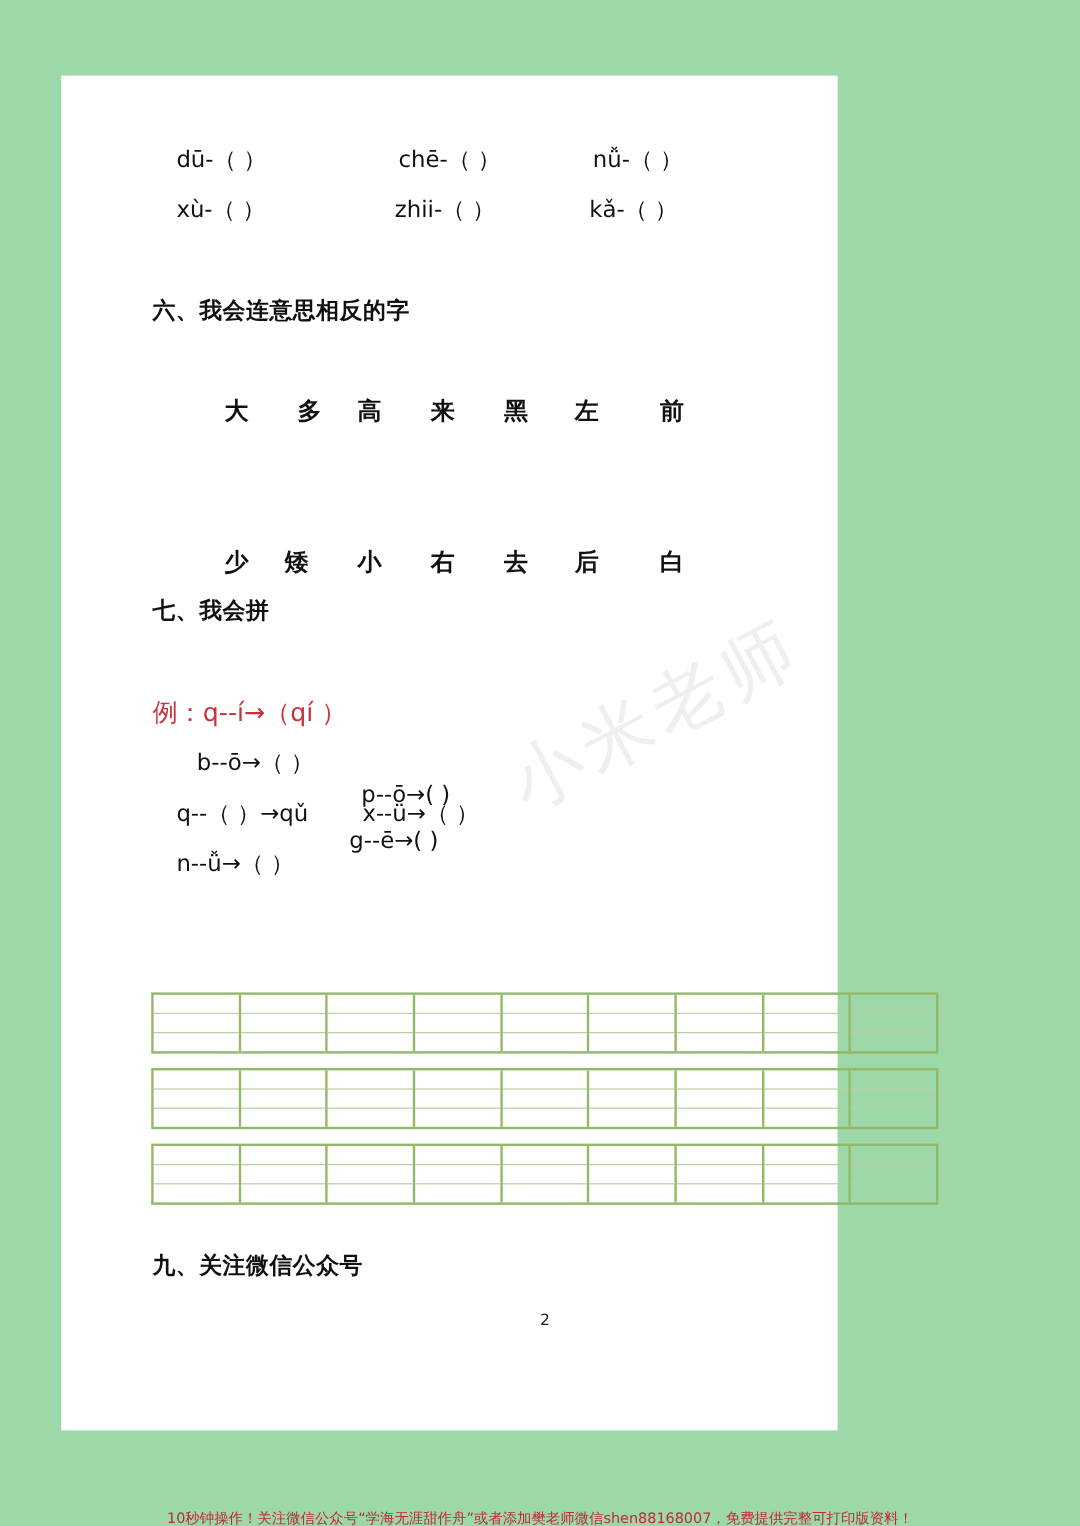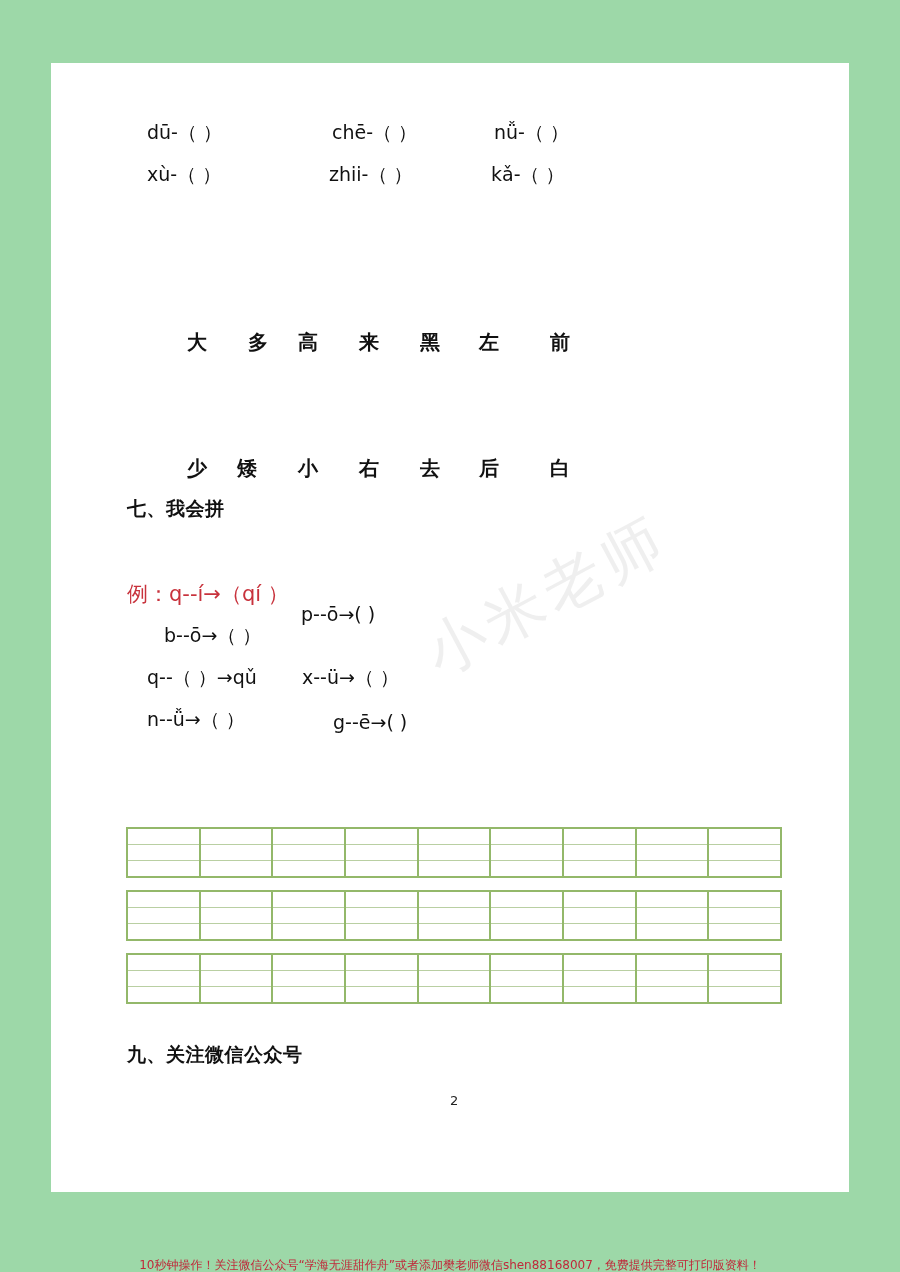--- a/index.html
+++ b/index.html
@@ -7,21 +7,21 @@
       width: 900px; height: 1272px;
       background: #9dd8a8;
       position: relative;
       overflow: hidden;
       font-family: "DejaVu Sans", "Liberation Sans", sans-serif;
       color: #111;
     }
     .page {
       position: absolute;
       left: 51px; top: 63px;
-      width: 798px; height: 1129px;
+      width: 647px; height: 1129px;
       background: #ffffff;
     }
     .abs { position: absolute; white-space: nowrap; }
     .pinyin { font-size: 19px; color: #111; font-family: "DejaVu Sans", "Liberation Sans", sans-serif; }
     .heading { font-size: 19px; font-weight: bold; color: #111; letter-spacing: 0.5px; }
     .hanzi { font-size: 20px; font-weight: bold; color: #111; }
     .example { font-size: 21px; color: #c8323c; }
     .grid-row {
       position: absolute;
       left: 75px;
@@ -72,20 +72,21 @@
 
 <div class="page">
 
   <span class="abs pinyin" style="left:96px; top:57px;">dū-（    ）</span>
   <span class="abs pinyin" style="left:281px; top:57px;">chē-（    ）</span>
   <span class="abs pinyin" style="left:443px; top:57px;">nǚ-（    ）</span>
   <span class="abs pinyin" style="left:96px; top:99px;">xù-（    ）</span>
   <span class="abs pinyin" style="left:278px; top:99px;">zhii-（    ）</span>
   <span class="abs pinyin" style="left:440px; top:99px;">kǎ-（    ）</span>
 
+  <span class="abs heading" style="left:76px; top:183px;">六、我会连意思相反的字</span>
   <div>
     <span class="abs hanzi" style="left:136px; top:266px;">大</span>
     <span class="abs hanzi" style="left:197px; top:266px;">多</span>
     <span class="abs hanzi" style="left:247px; top:266px;">高</span>
     <span class="abs hanzi" style="left:308px; top:266px;">来</span>
     <span class="abs hanzi" style="left:369px; top:266px;">黑</span>
     <span class="abs hanzi" style="left:428px; top:266px;">左</span>
     <span class="abs hanzi" style="left:499px; top:266px;">前</span>
   </div>
   <div>
@@ -94,25 +95,25 @@
     <span class="abs hanzi" style="left:247px; top:392px;">小</span>
     <span class="abs hanzi" style="left:308px; top:392px;">右</span>
     <span class="abs hanzi" style="left:369px; top:392px;">去</span>
     <span class="abs hanzi" style="left:428px; top:392px;">后</span>
     <span class="abs hanzi" style="left:499px; top:392px;">白</span>
   </div>
 
   <span class="abs heading" style="left:76px; top:433px;">七、我会拼</span>
   <span class="abs example" style="left:76px; top:517px;">例：q--í→（qí ）</span>
   <span class="abs pinyin" style="left:113px; top:560px;text-align:right;">b--ō→（     ）</span>
-  <span class="abs pinyin" style="left:250px; top:540px;">p--ō→(     )</span>
+  <span class="abs pinyin" style="left:250px; top:588px;">p--ō→(     )</span>
   <span class="abs pinyin" style="left:96px; top:602px;">q--（    ）→qǔ</span>
   <span class="abs pinyin" style="left:251px; top:602px;">x--ü→（    ）</span>
   <span class="abs pinyin" style="left:96px; top:644px;">n--ǚ→（    ）</span>
-  <span class="abs pinyin" style="left:240px; top:648px;margin-left:42px;">g--ē→(    )</span>
+  <span class="abs pinyin" style="left:240px; top:627px;">g--ē→(    )</span>
 
   <div class="watermark">小米老师</div>
 
 
   <div class="grid-row" style="top:764px;">
     <div class="grid-cell"></div>
     <div class="grid-cell"></div>
     <div class="grid-cell"></div>
     <div class="grid-cell"></div>
     <div class="grid-cell"></div>

